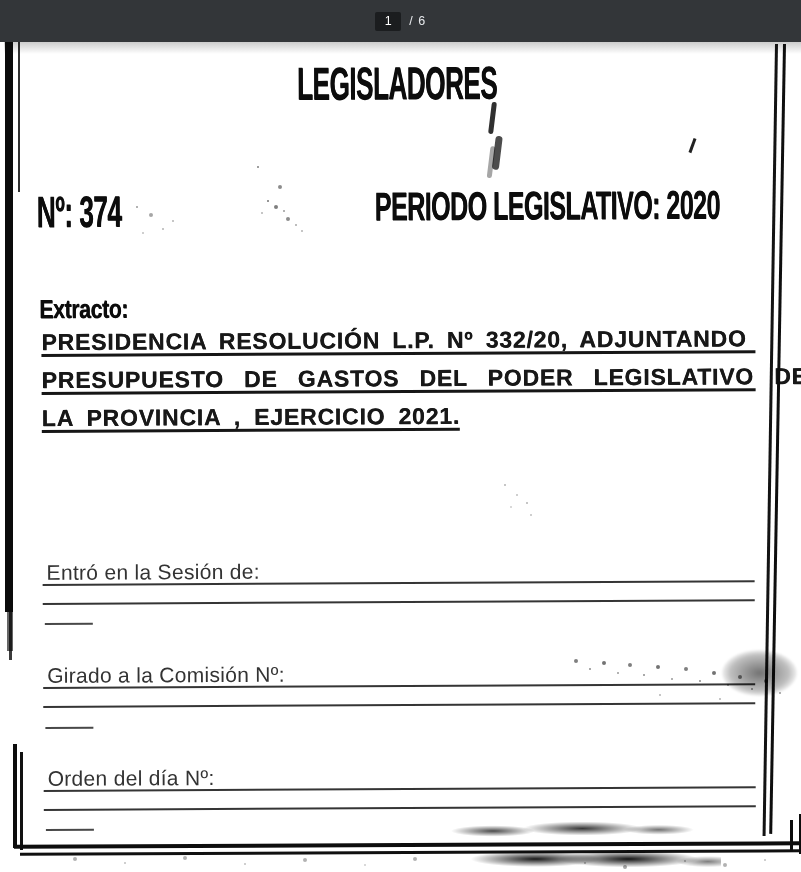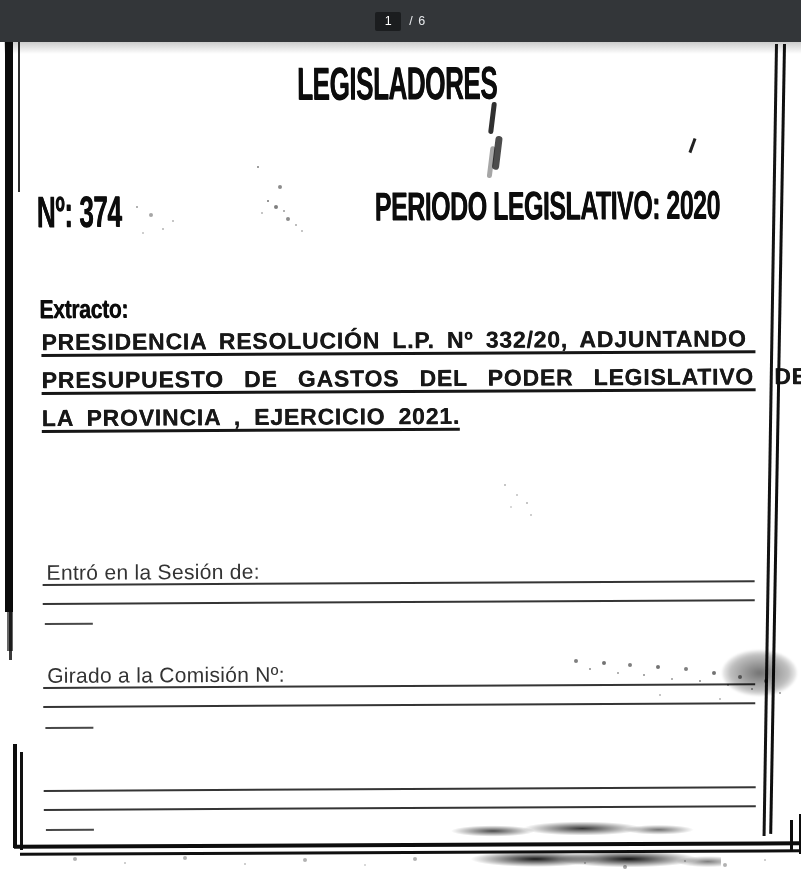--- a/index.html
+++ b/index.html
@@ -155,20 +155,21 @@
     <div class="field-label lbl-1">Entró en la Sesión de:</div>
     <div class="rule ruleA-1"></div>
     <div class="rule ruleB-1"></div>
     <div class="rule-short short-1"></div>
 
     <div class="field-label lbl-2">Girado a la Comisión Nº:</div>
     <div class="rule ruleA-2"></div>
     <div class="rule ruleB-2"></div>
     <div class="rule-short short-2"></div>
 
+    <div class="field-label lbl-3">Orden del día Nº:</div>
     <div class="rule ruleA-3"></div>
     <div class="rule ruleB-3"></div>
     <div class="rule-short short-3"></div>
   </div>
 
   <div class="art edge-left-band"></div>
   <div class="art edge-left-tail"></div>
   <div class="art edge-left-thin"></div>
   <div class="art corner-left-v1"></div>
   <div class="art corner-left-v2"></div>

